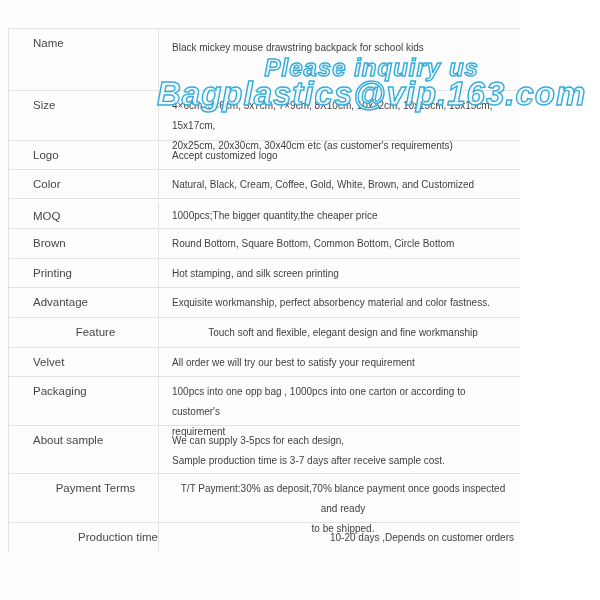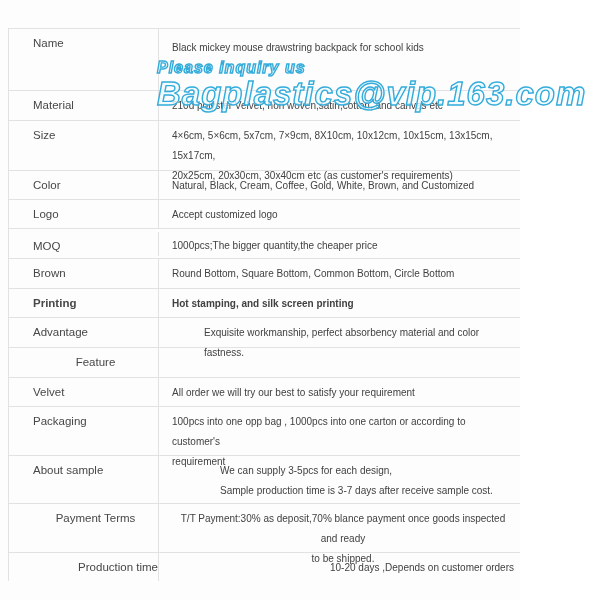--- a/index.html
+++ b/index.html
@@ -48,74 +48,70 @@
     white-space: pre-line;
   }
   
   .r0  { height: 62px; }
   .r1  { height: 30px; }
   .r2  { height: 50px; }
   .r3  { height: 29px; }
   .r4  { height: 29px; }
   .r5  { height: 30px; align-items: center; }
   .r6  { height: 30px; }
-  .r7  { height: 29px; font-weight: bold; }
-  .r8  { height: 30px; gap: 32px; }
+  .r7  { height: 29px; }
+  .r8  { height: 30px; }
   .r9  { height: 30px; text-align: center; }
   .r10 { height: 29px; }
   .r11 { height: 49px; }
-  .r12 { height: 48px; gap: 48px; }
+  .r12 { height: 48px; }
   .r13 { height: 49px; text-align: center; }
   .r14 { height: 28px; text-align: right; }
   .r0 .cell-value { padding-top: 9px; }
   .watermark {
     position: absolute;
     left: 157px; top: 54px;
     font-style: italic;
     font-weight: bold;
     letter-spacing: 1px;
     color: rgba(240, 250, 254, 0.78);
     -webkit-text-stroke: 1.4px #34acdb;
     pointer-events: none;
     white-space: nowrap;
   }
-  .wm-line1 { font-size: 16px; line-height: 27px; }
+  .wm-line1 { font-size: 24px; line-height: 27px; text-align: center; }
   .wm-line2 { font-size: 33px; line-height: 26px; }
 </style>
 </head>
 <body>
 
 <div class="page">
 
   <div class="spec-table">
 
     <div class="row r0">
       <div class="cell-label">Name</div>
       <div class="cell-value">Black mickey mouse drawstring backpack for school kids</div>
     </div>
 
-    <div class="row r1">
-      <div class="cell-label">Material</div>
-      <div class="cell-value">210d polyster Velvet, non woven,satin,cotton, and canvas etc</div>
-    </div>
 
     <div class="row r2">
       <div class="cell-label">Size</div>
       <div class="cell-value">4×6cm, 5×6cm, 5x7cm, 7×9cm, 8X10cm, 10x12cm, 10x15cm, 13x15cm, 15x17cm,
 20x25cm, 20x30cm, 30x40cm etc (as customer's requirements)</div>
     </div>
 
+    <div class="row r4">
+      <div class="cell-label">Logo</div>
+      <div class="cell-value">Accept customized logo</div>
+    </div>
+
     <div class="row r3">
       <div class="cell-label">Color</div>
       <div class="cell-value">Natural, Black, Cream, Coffee, Gold, White, Brown, and Customized</div>
-    </div>
-
-    <div class="row r4">
-      <div class="cell-label">Logo</div>
-      <div class="cell-value">Accept customized logo</div>
     </div>
 
     <div class="row r5">
       <div class="cell-label">MOQ</div>
       <div class="cell-value">1000pcs;The bigger quantity,the cheaper price</div>
     </div>
 
     <div class="row r6">
       <div class="cell-label">Brown</div>
       <div class="cell-value">Round Bottom, Square Bottom, Common Bottom, Circle Bottom</div>
@@ -126,20 +122,21 @@
       <div class="cell-value">Hot stamping, and silk screen printing</div>
     </div>
 
     <div class="row r8">
       <div class="cell-label">Advantage</div>
       <div class="cell-value">Exquisite workmanship, perfect absorbency material and color fastness.</div>
     </div>
 
     <div class="row r9">
       <div class="cell-label">Feature</div>
+      <div class="cell-value">Touch soft and flexible, elegant design and fine workmanship</div>
     </div>
 
     <div class="row r10">
       <div class="cell-label">Velvet</div>
       <div class="cell-value">All order we will try our best to satisfy your requirement</div>
     </div>
 
     <div class="row r11">
       <div class="cell-label">Packaging</div>
       <div class="cell-value">100pcs into one opp bag , 1000pcs into one carton or according to customer's

